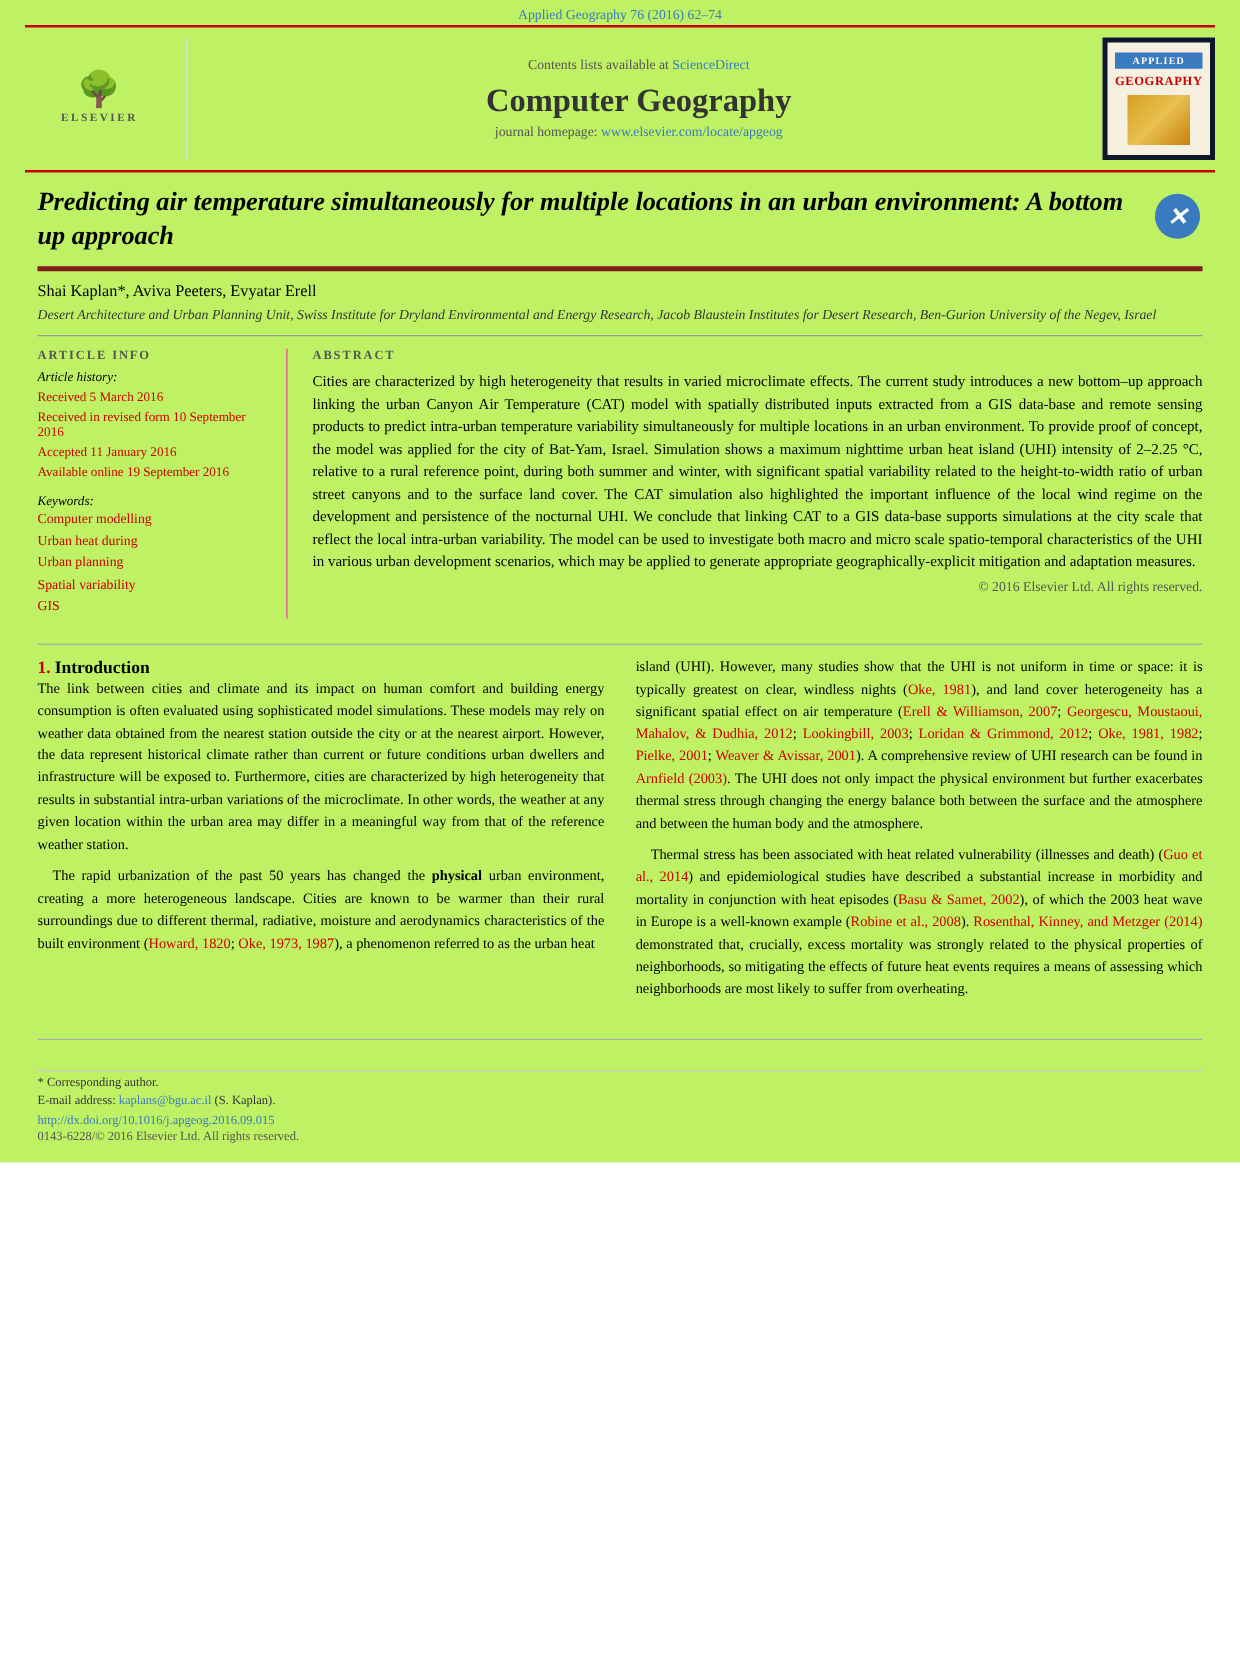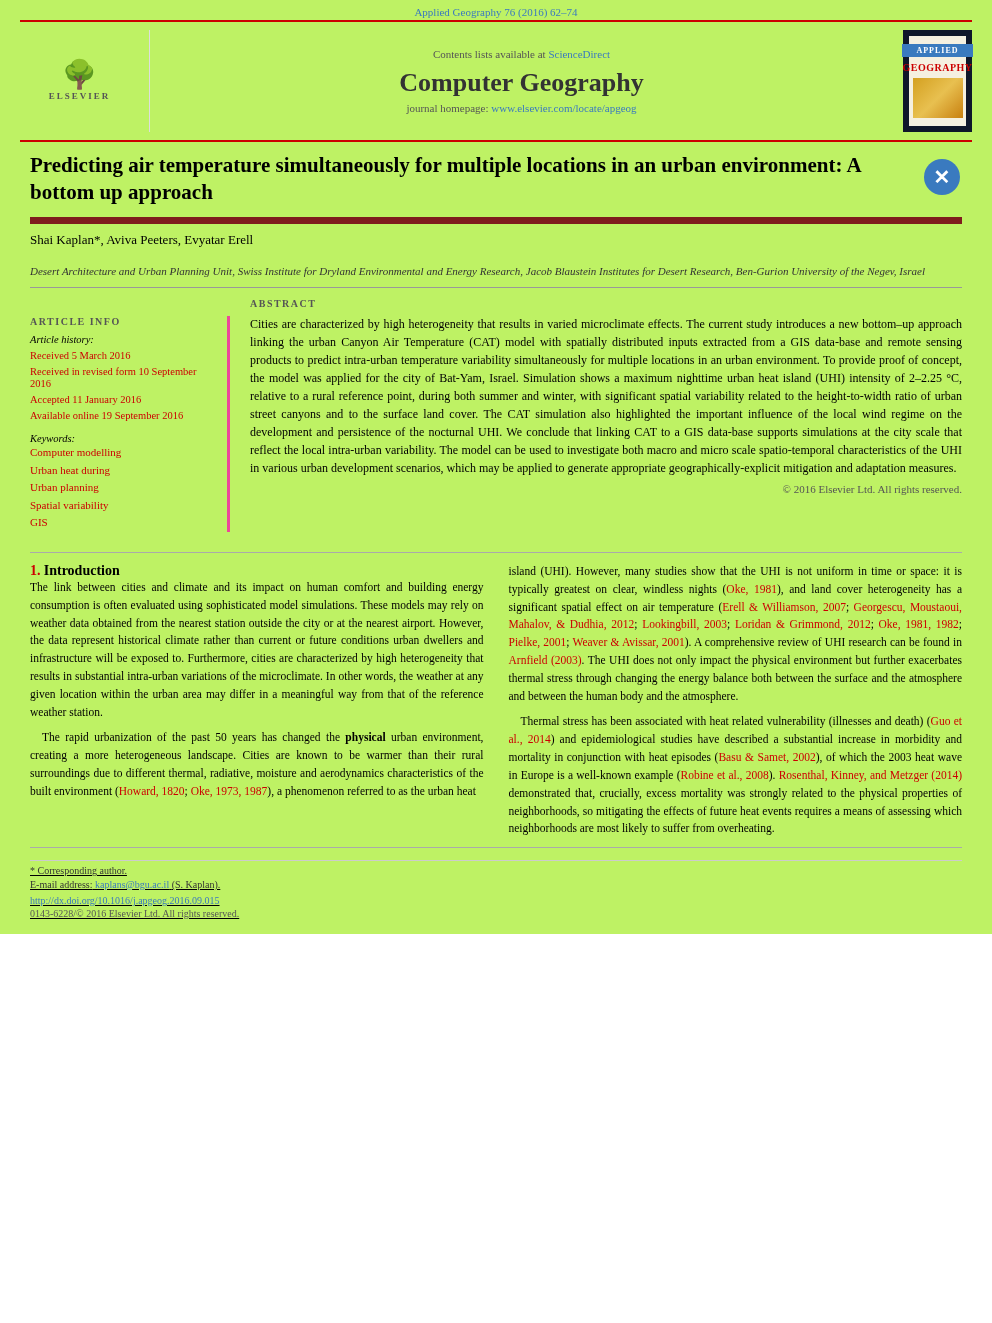--- a/index.html
+++ b/index.html
@@ -85,26 +85,26 @@
     }
     .homepage-line {
       font-size: 11px;
       color: #555;
     }
     .homepage-link {
       color: #3a7abf;
       text-decoration: none;
     }
     .header-right {
-      width: 69px;
+      width: 90px;
       display: flex;
       align-items: center;
       justify-content: center;
       background: #f5f0e0;
-      border: 6px solid #0f172a;
+      border: 4px solid #0f172a;
       margin-left: 10px;
     }
     .journal-badge {
       display: flex;
       flex-direction: column;
       align-items: center;
       justify-content: center;
       padding: 8px;
       text-align: center;
     }
@@ -133,26 +133,27 @@
       height: 40px;
       background: linear-gradient(135deg, #d4a020 0%, #e8c050 50%, #c88010 100%);
       margin-top: 4px;
     }
     
     .article-container {
       margin: 0 30px;
       padding: 10px 0;
     }
     .article-title-section {
-      border-bottom: 7px solid #7f1d1d;
+      border-bottom: 4px solid #7f1d1d;
       padding-bottom: 10px;
       margin-bottom: 8px;
       display: flex;
       align-items: flex-start;
       justify-content: space-between;
+      font-style: italic;
     }
     .article-title {
       font-size: 21px;
       font-weight: bold;
       color: #000;
       line-height: 1.3;
       flex: 1;
       padding-right: 20px;
     }
     .crossmark {
@@ -174,43 +175,42 @@
       justify-content: center;
     }
     .crossmark-x {
       color: #fff;
       font-size: 20px;
       font-weight: bold;
     }
     .authors {
       font-size: 13px;
       color: #000;
-      margin-bottom: 16px;
+      margin-bottom: 4px;
     }
     .affiliation {
       font-size: 11px;
       font-style: italic;
       color: #333;
       margin-bottom: 8px;
       line-height: 1.4;
     }
     
     .two-col {
       display: flex;
       gap: 20px;
       border-top: 1px solid #999;
       padding-top: 10px;
       margin-top: 5px;
     }
     .left-col {
       width: 200px;
       flex-shrink: 0;
-      border-right: 3px solid #ec4899;
+      border-right: 1px solid #ec4899;
       padding-right: 15px;
-      margin-top: 18px;
     }
     .right-col {
       flex: 1;
     }
     .section-header {
       font-size: 10px;
       font-weight: bold;
       letter-spacing: 1.5px;
       text-transform: uppercase;
       color: #555;
@@ -290,24 +290,23 @@
     .body-text p:first-child {
       text-indent: 0;
     }
     .ref-link {
       color: #c00;
       text-decoration: none;
     }
     
     .footer-section {
       border-top: 1px solid #aaa;
-      margin-top: 1px;
-      padding-top: 8px;
+      margin-top: 22px;
+      padding-top: 20px;
       padding-bottom: 5px;
-      text-decoration: underline;
     }
     .footnote {
       font-size: 10px;
       color: #333;
       margin-bottom: 3px;
     }
     .footnote-link {
       color: #3a7abf;
       text-decoration: none;
     }

